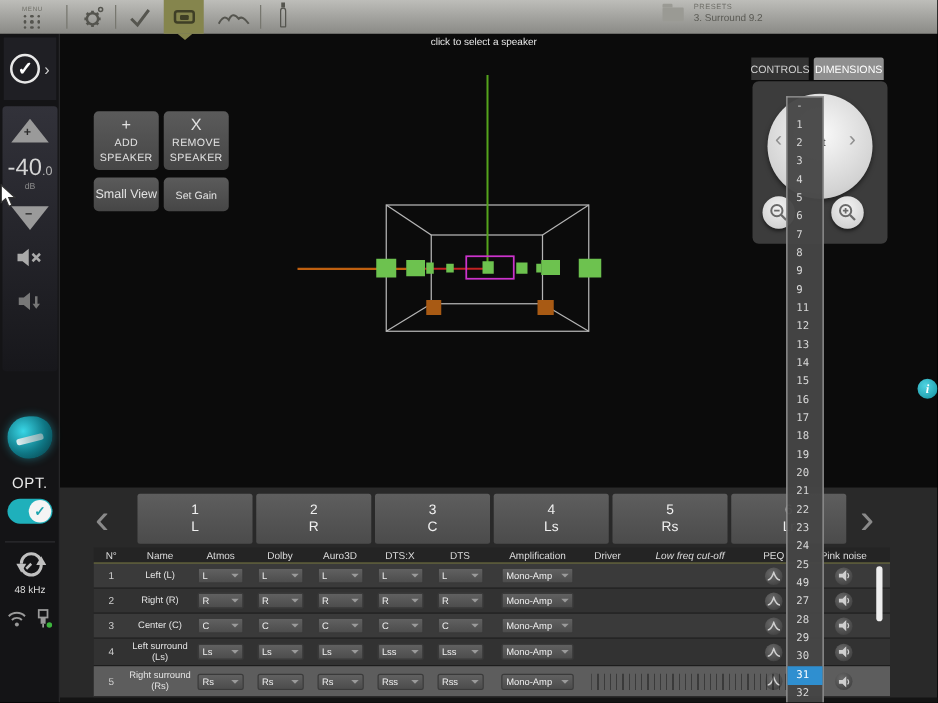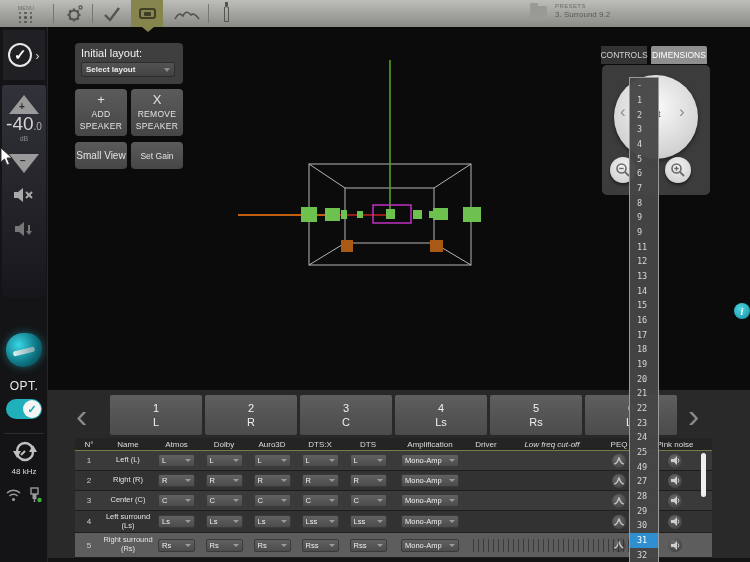--- a/index.html
+++ b/index.html
@@ -44,21 +44,21 @@
                  color:#fff; font-size:15px; font-weight:bold; }
   .logo-arrow { color:#cfcfcf; font-size:13px; }
   .vol-panel { position:absolute; left:2px; top:58px; width:44px; height:212px;
                background:linear-gradient(#32323a,#17171b); border-radius:3px;
                display:flex; flex-direction:column; align-items:center; }
   .tri { width:0; height:0; border-left:15px solid transparent; border-right:15px solid transparent; position:relative; cursor:pointer;}
   .tri-up { border-bottom:19px solid #9a9a9a; margin-top:10px; }
   .tri-up span { position:absolute; left:-5px; top:6px; color:#2c2c2c; font-size:10px; font-weight:bold;}
   .tri-down { border-top:19px solid #9a9a9a; margin-top:12px; }
   .tri-down span { position:absolute; left:-4px; top:-18px; color:#2c2c2c; font-size:10px; font-weight:bold;}
-  .vol-val { margin-top:0; color:#d5d5d5; font-size:19px; line-height:1; }
+  .vol-val { margin-top:11px; color:#d5d5d5; font-size:19px; line-height:1; }
   .vol-val small { font-size:10px; color:#b5b5b5; }
   .vol-unit { font-size:7px; color:#8a8a8a; margin-top:2px; }
   .side-icon { margin-top:14px; }
   .opt-label { position:absolute; left:0; top:352px; width:48px; text-align:center;
                color:#e8e8e8; font-size:12px; letter-spacing:.5px; }
   .toggle { position:absolute; left:6px; top:372px; width:36px; height:20px; background:#1fb0bb;
             border-radius:10px; }
   .toggle .knob { position:absolute; right:1px; top:1px; width:18px; height:18px; background:#f4f4f4;
                   border-radius:50%; display:flex; align-items:center; justify-content:center;
                   color:#1fa4ae; font-size:11px; font-weight:bold;}
@@ -299,28 +299,22 @@
       </svg>
       <svg width="14" height="16" viewBox="0 0 14 16">
         <rect x="3" y="1" width="7" height="6" fill="none" stroke="#9a9a9a" stroke-width="1.4"></rect>
         <rect x="4.5" y="7" width="4" height="5" fill="#9a9a9a"></rect>
         <line x1="6.5" y1="12" x2="6.5" y2="15" stroke="#9a9a9a" stroke-width="1.4"></line>
         <circle cx="11.5" cy="13" r="2.2" fill="#3db53d"></circle>
       </svg>
     </div>
   </div>
 
-
-  <div class="layout-panel">
-    <div class="layout-title">Initial layout:</div>
-    <div class="select-box">
-      <span>Select layout</span>
-      <span class="chev-down"></span>
-    </div>
-  </div>
+  <div class="hint">click to select a speaker</div>
+
   <div class="btn btn-add">
     <span class="sym">+</span>
     <span class="l1">ADD</span>
     <span class="l2">SPEAKER</span>
   </div>
   <div class="btn btn-remove">
     <span class="sym">X</span>
     <span class="l1">REMOVE</span>
     <span class="l2">SPEAKER</span>
   </div>

